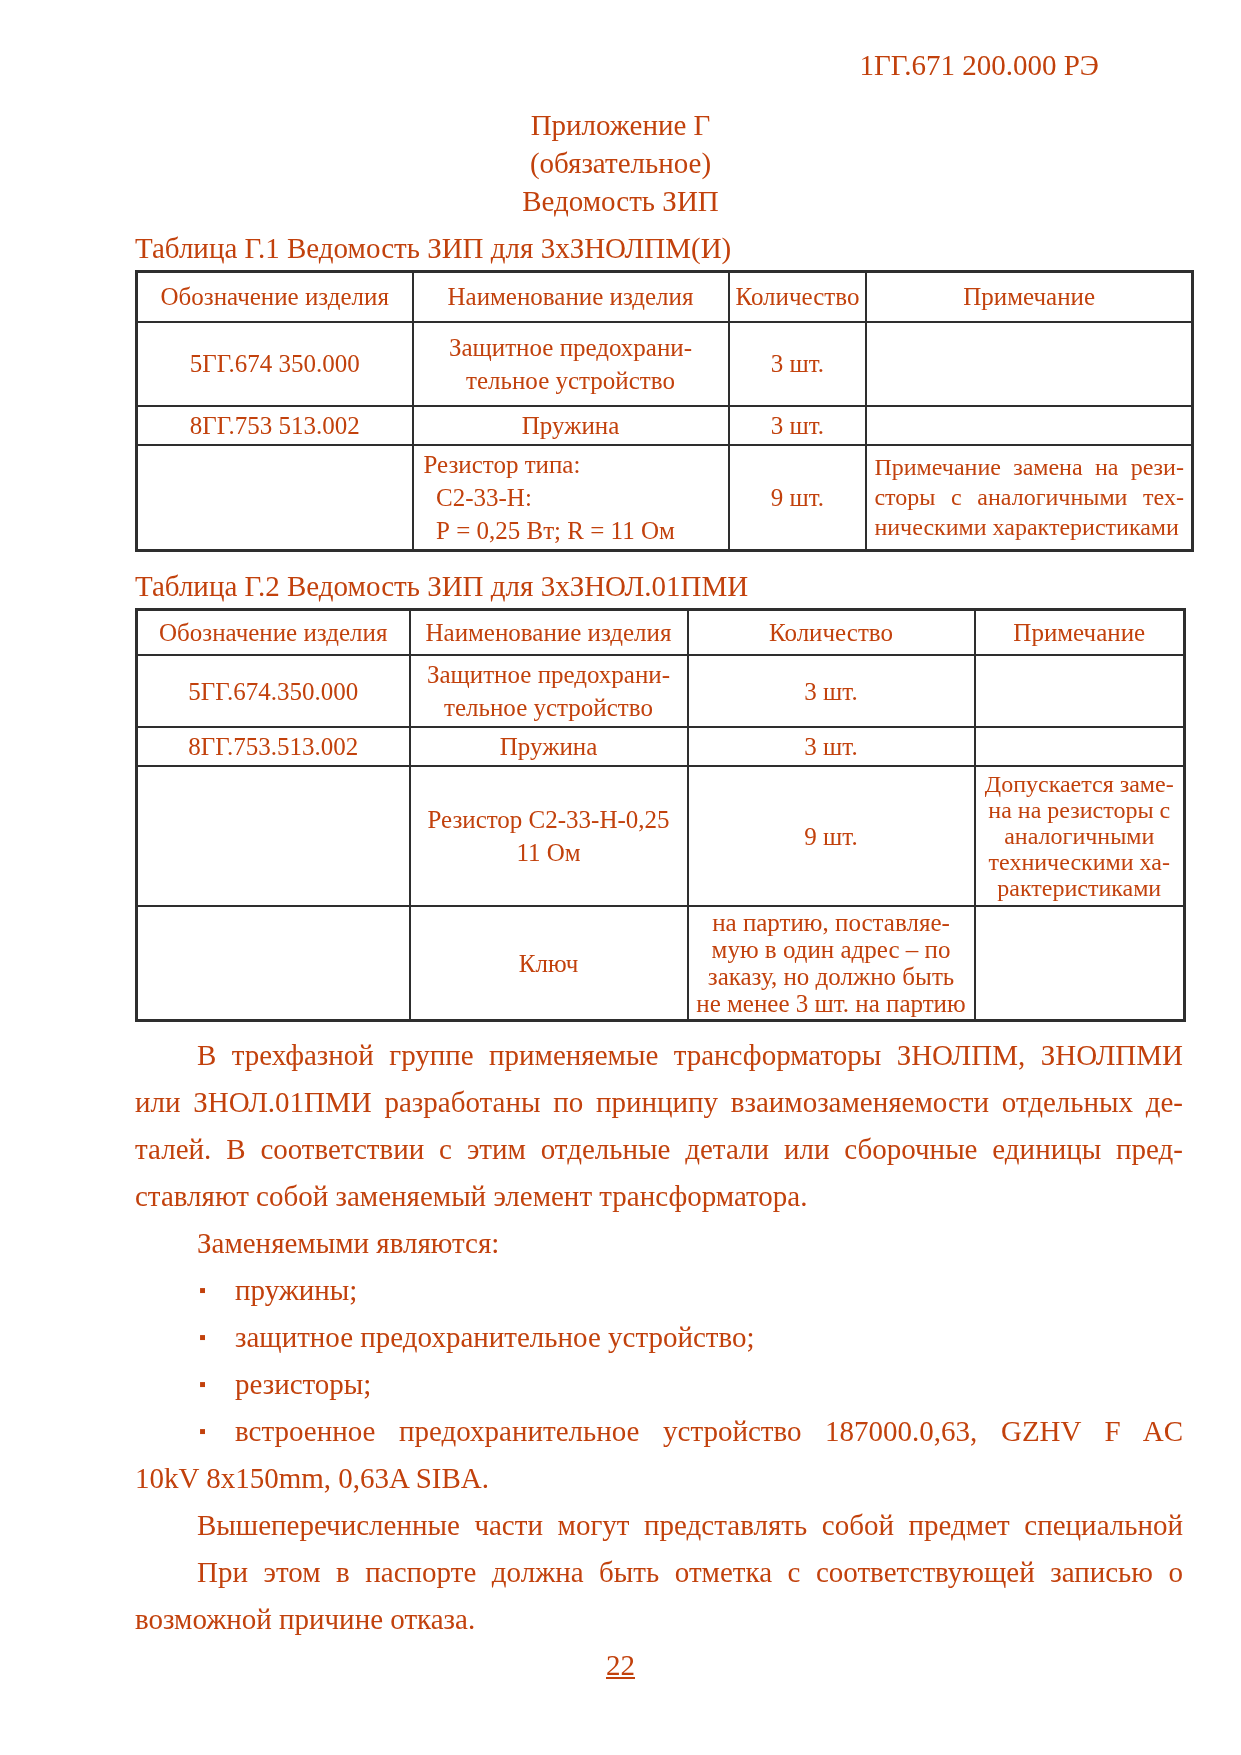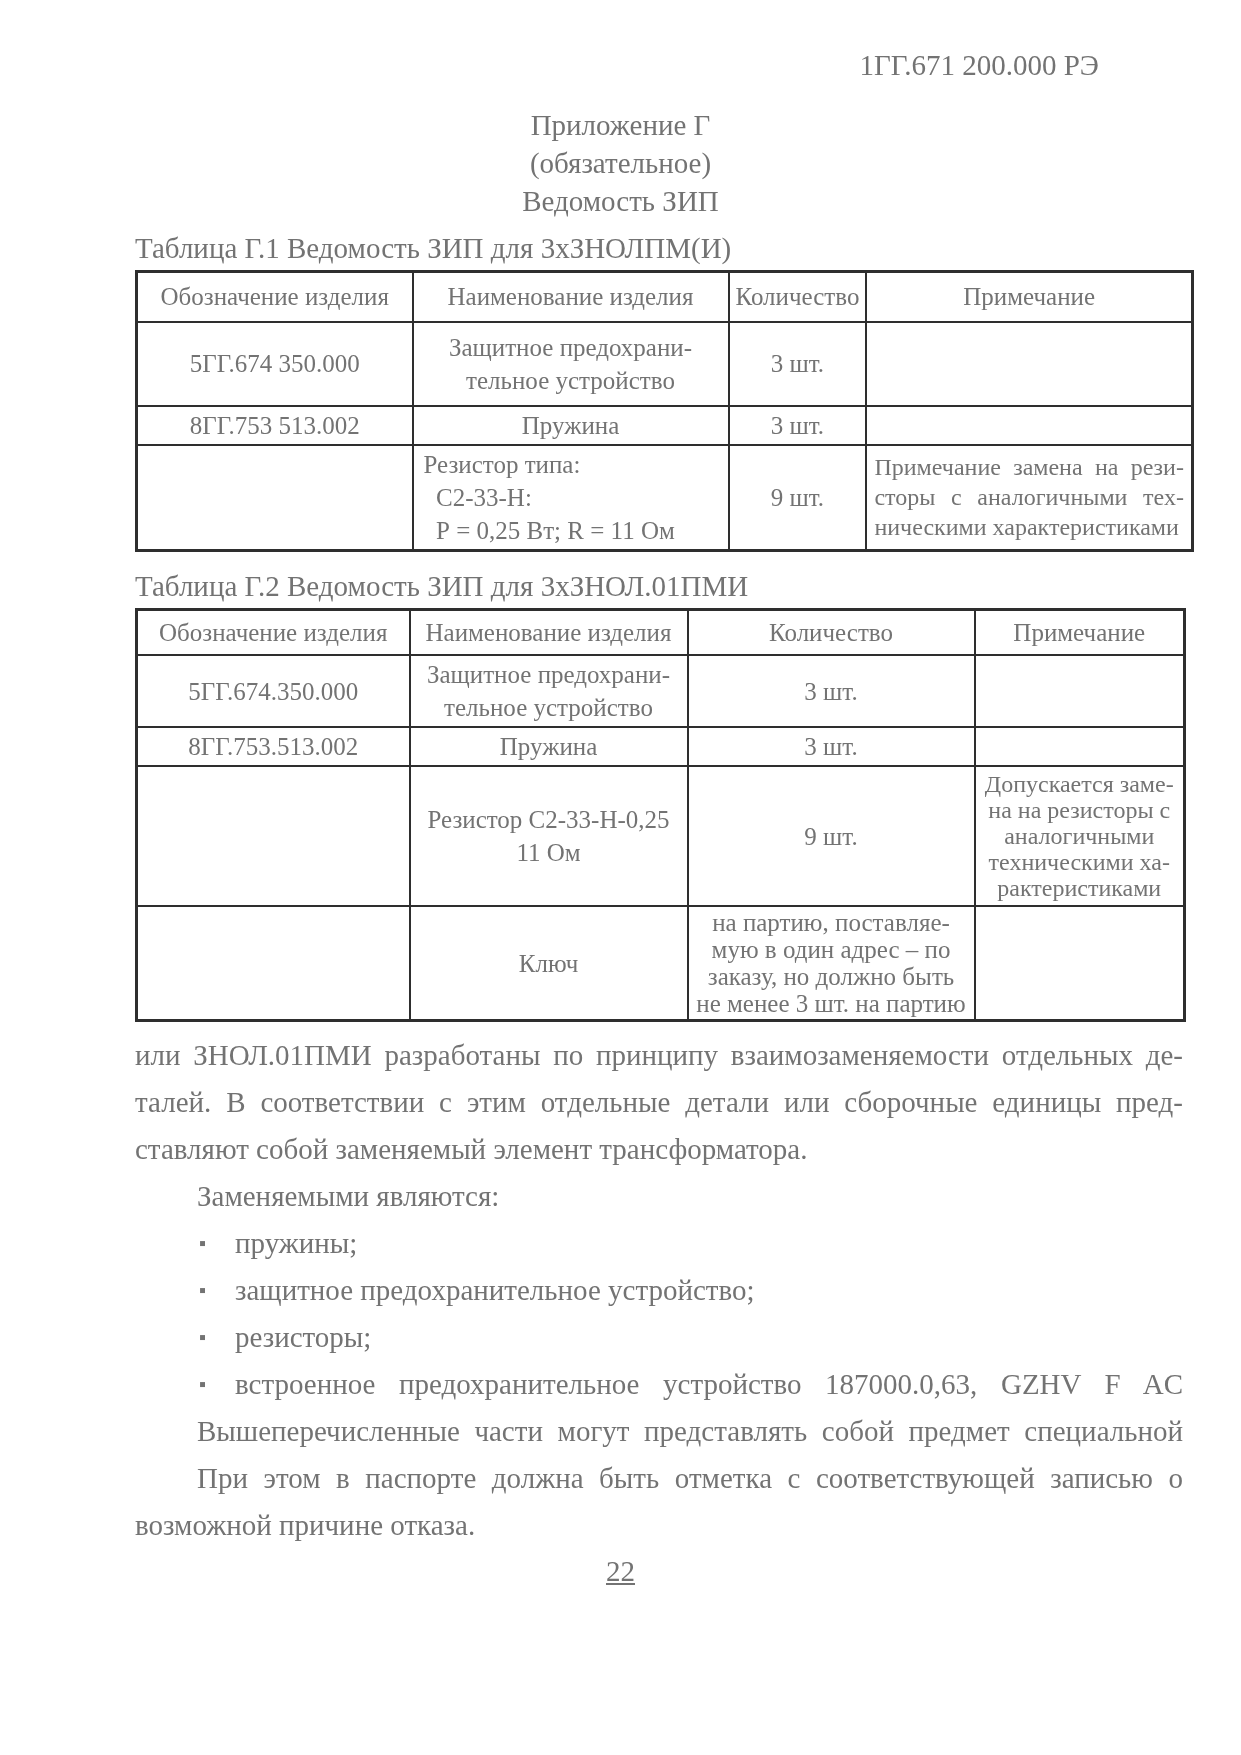--- a/index.html
+++ b/index.html
@@ -1,18 +1,18 @@
 <!DOCTYPE html>
 <html><head>
 <meta charset="utf-8">
 <style>
   html,body { margin:0; padding:0; background:#ffffff; }
   .page {
     position:relative; width:1241px; height:1755px; overflow:hidden;
-    background:#ffffff; color:#737373;
+    background:#ffffff; color:#c2410c;
     font-family:"Liberation Serif","DejaVu Serif",serif;
   }
   .docnum { padding:50px 142px 0 0; text-align:right; font-size:29px; line-height:30px; }
   .tcenter { text-align:center; font-size:29px; line-height:38px; }
   .t-app { margin-top:26px; }
   .t-sec { margin-top:0; }
   .caption { margin:10px 0 4px 135px; font-size:29px; line-height:36px; }
   .caption.c2 { margin-top:16px; }
 
   table { border-collapse:collapse; table-layout:fixed; margin-left:135px; border:3px solid #2e2e2e; }
@@ -139,20 +139,21 @@
         <td class="qty4">на партию, поставляе-
 мую в один адрес – по
 заказу, но должно быть
 не менее 3 шт. на партию</td>
         <td></td>
       </tr>
     </tbody>
   </table>
 
   <div class="bodytext">
+    <div class="ln j ind">В трехфазной группе применяемые трансформаторы ЗНОЛПМ, ЗНОЛПМИ</div>
     <div class="ln j">или ЗНОЛ.01ПМИ разработаны по принципу взаимозаменяемости отдельных де-</div>
     <div class="ln j">талей. В соответствии с этим отдельные детали или сборочные единицы пред-</div>
     <div class="ln">ставляют собой заменяемый элемент трансформатора.</div>
 
     <div class="ln ind">Заменяемыми являются:</div>
 
     <div class="bl">
       <span class="bm">▪</span>
       <div class="bltext">пружины;</div>
     </div>
@@ -161,20 +162,21 @@
       <div class="bltext">защитное предохранительное устройство;</div>
     </div>
     <div class="bl">
       <span class="bm">▪</span>
       <div class="bltext">резисторы;</div>
     </div>
     <div class="bl">
       <span class="bm">▪</span>
       <div class="bltext j">встроенное предохранительное устройство 187000.0,63, GZHV F AC</div>
     </div>
+    <div class="ln">10kV 8x150mm, 0,63A SIBA.</div>
 
     <div class="ln j ind">Вышеперечисленные части могут представлять собой предмет специальной</div>
 
     <div class="ln j ind">При этом в паспорте должна быть отметка с соответствующей записью о</div>
     <div class="ln">возможной причине отказа.</div>
   </div>
 
   <div class="pagenum">22</div>
 
 </div>

